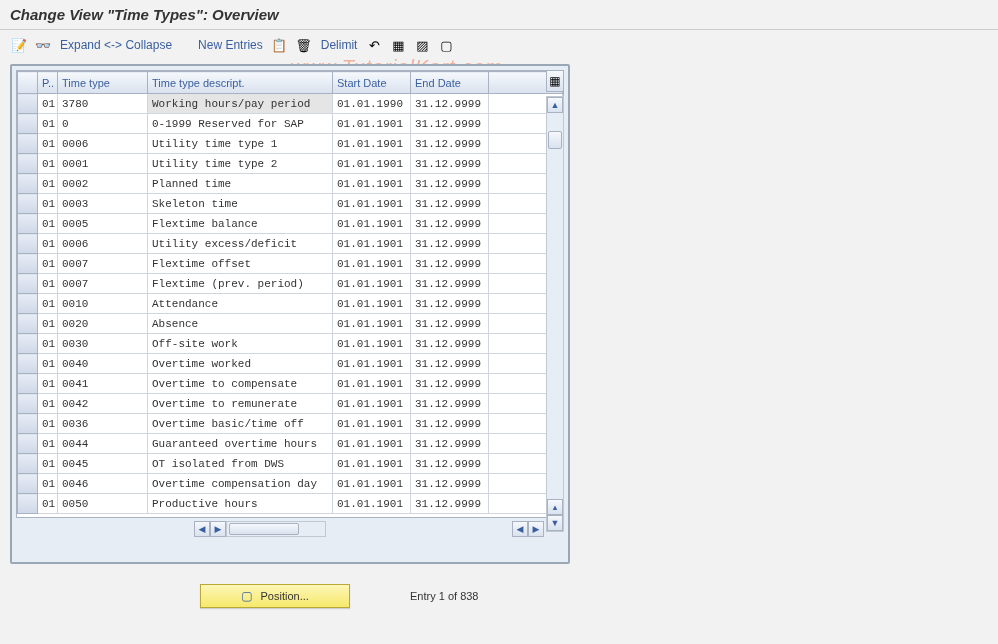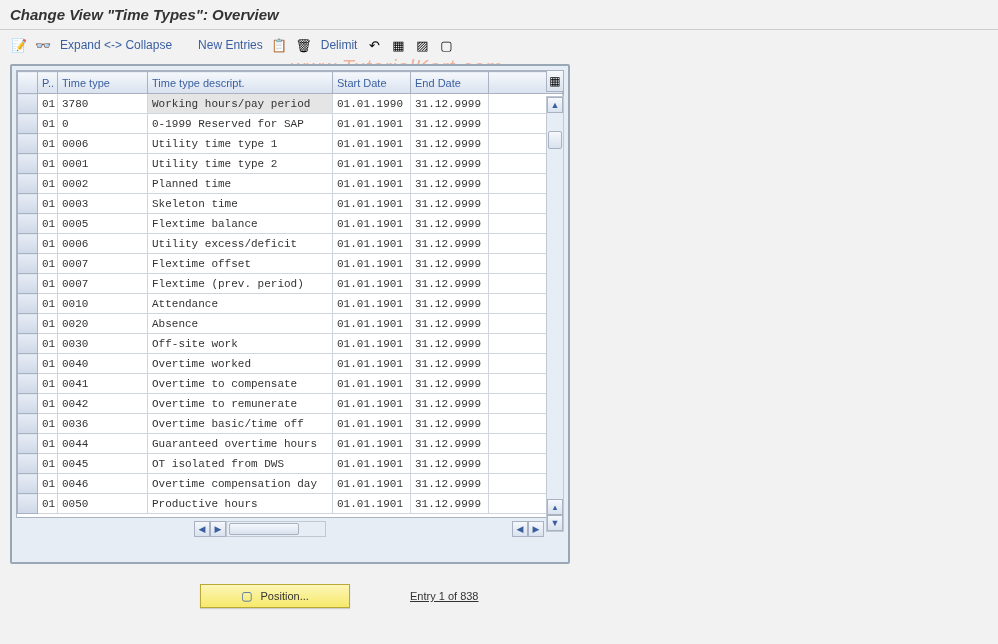--- a/index.html
+++ b/index.html
@@ -172,21 +172,21 @@
     width:150px;height:24px;
     background: linear-gradient(#fdf6b8,#f6e96a);
     border:1px solid #b8a838;
     box-shadow: 0 1px 1px rgba(0,0,0,.15);
     display:flex;align-items:center;justify-content:center;
     gap:8px;
     cursor:pointer;
     font-size:11px;color:#333;
   }
   .position-btn .picon{font-size:12px;color:#3a5fa0;}
-  .status-text { font-size:11px;color:#333;text-decoration:underline; }
+  .status-text { font-size:11px;color:#333; }
   .watermark {
     position:absolute;
     top:56px; left:290px;
     font-size:20px;
     color:rgba(230,100,50,.45);
     letter-spacing:1px;
     font-style:italic;
     pointer-events:none;
   }
 </style>

